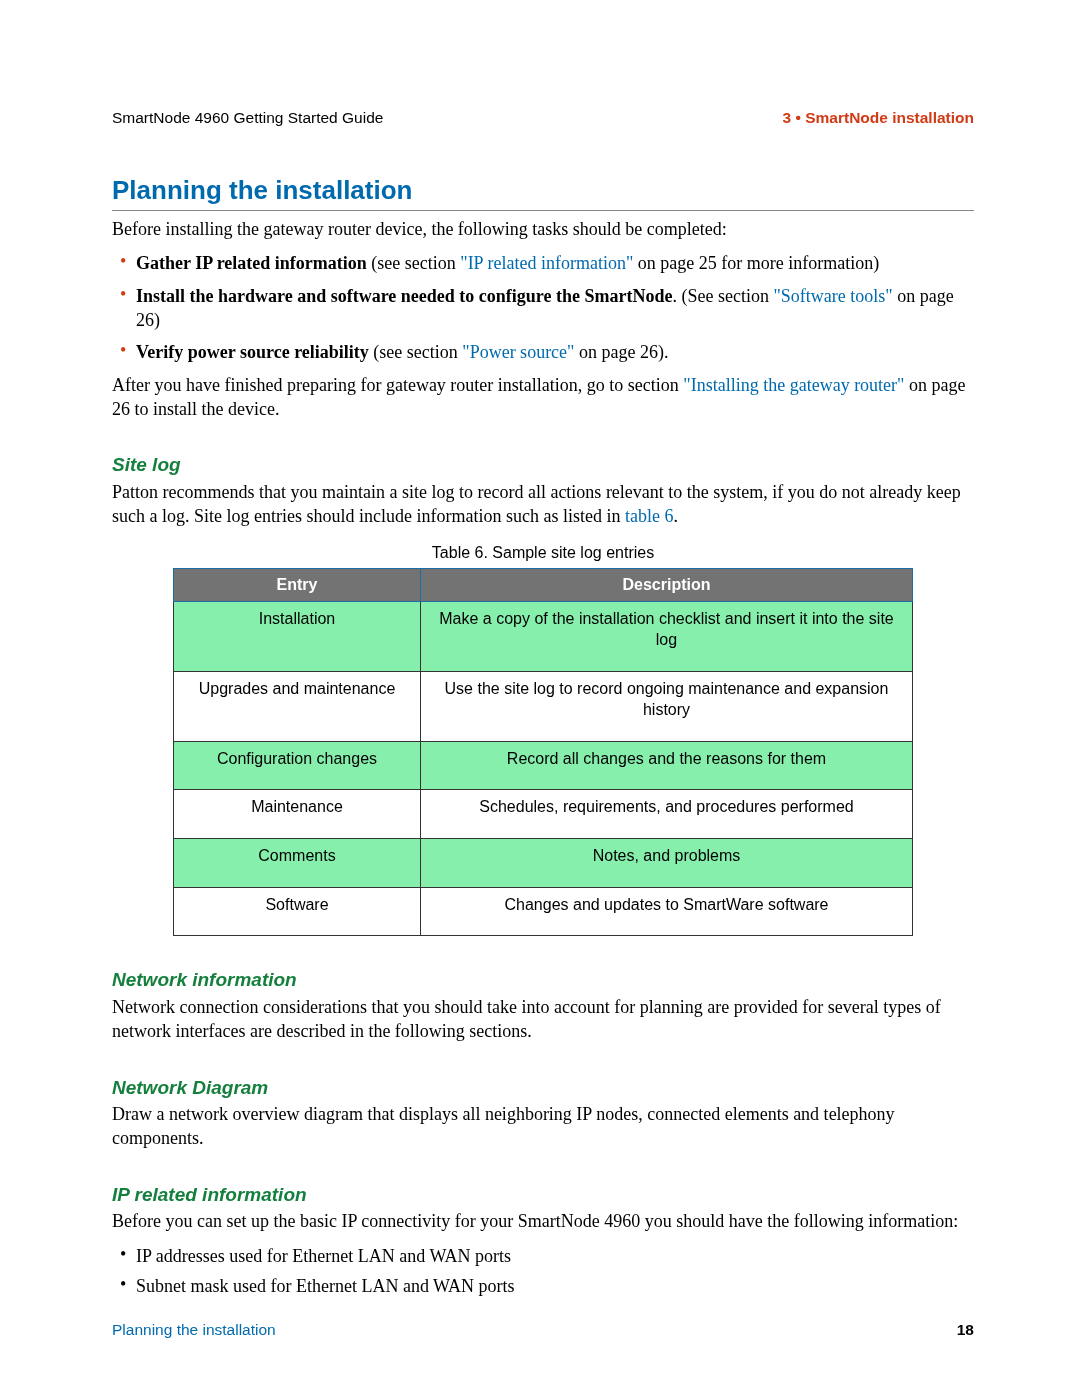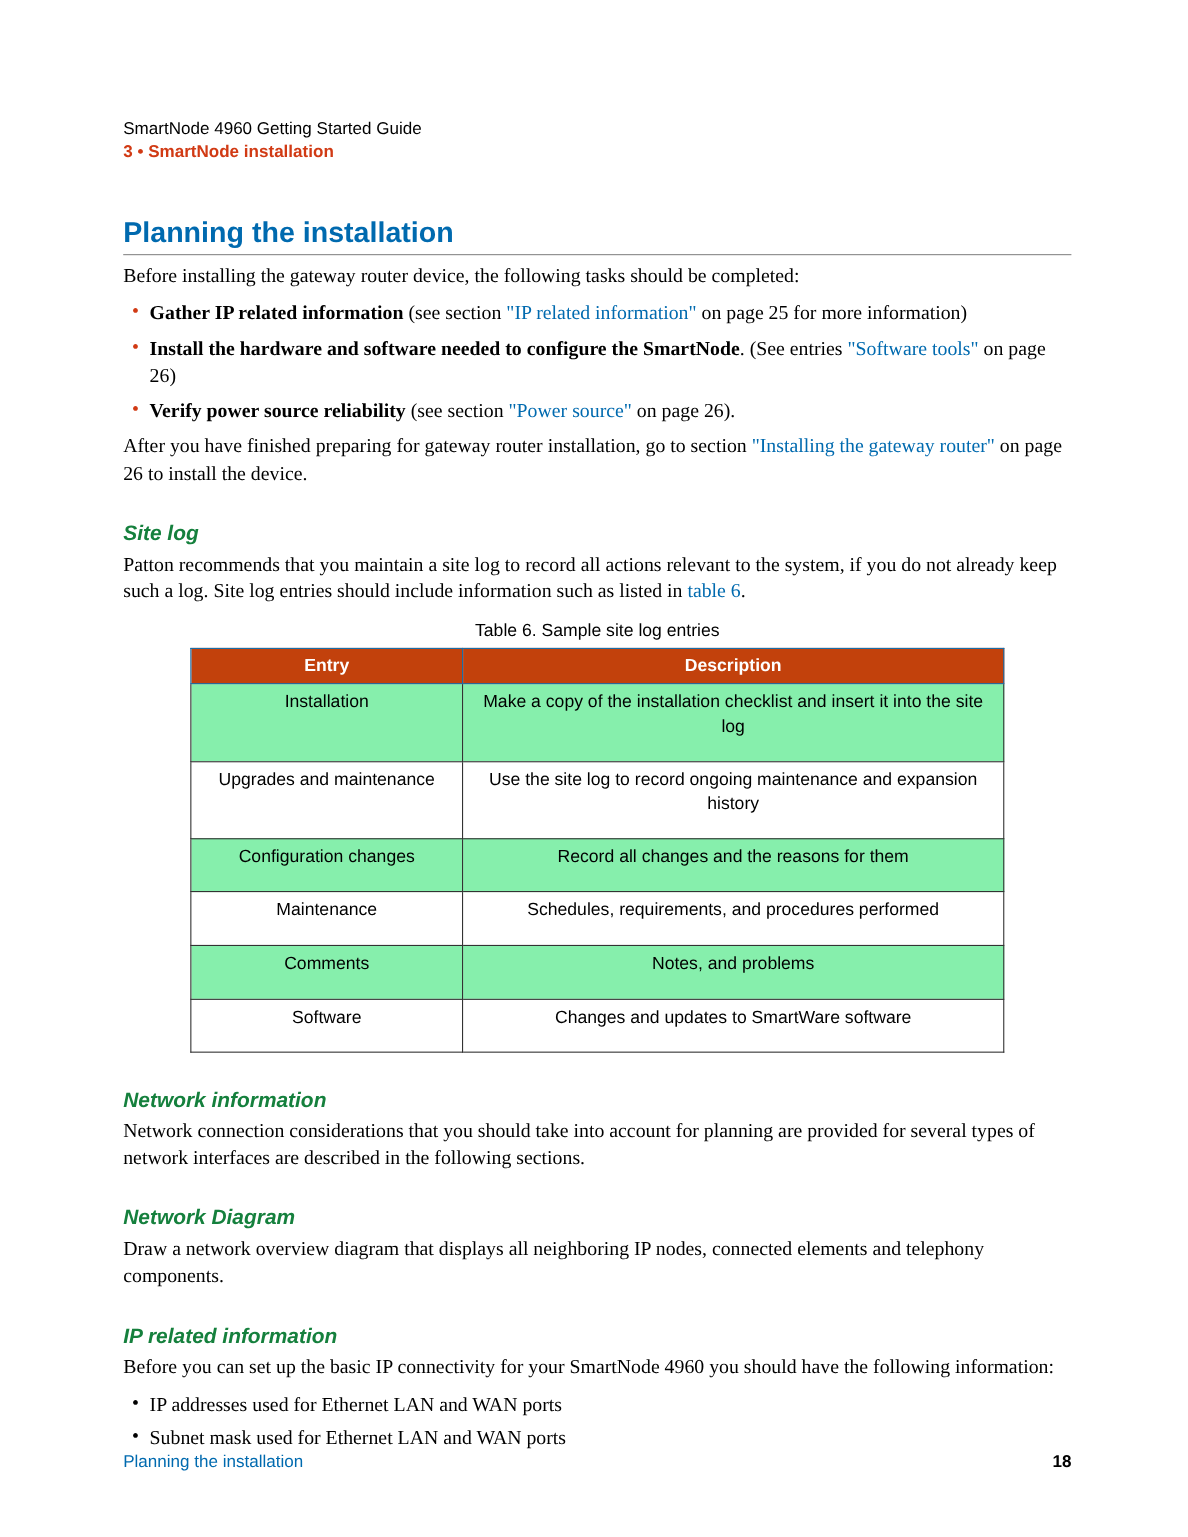--- a/index.html
+++ b/index.html
@@ -16,21 +16,20 @@
     position: relative;
     font-size: 18px;
     line-height: 1.35;
   }
   .hdr {
     display: flex;
     justify-content: space-between;
     font-family: Arial, Helvetica, sans-serif;
     font-size: 15.5px;
     margin-bottom: 44px;
-    flex-direction: column;
   }
   .hdr-right {
     color: #d13a14;
     font-weight: bold;
   }
   h1.title {
     font-family: Arial, Helvetica, sans-serif;
     color: #006aaf;
     font-weight: bold;
     font-size: 26px;
@@ -95,21 +94,21 @@
     margin: 14px 0 4px 0;
   }
   table.siteLog {
     border-collapse: collapse;
     width: 740px;
     margin: 0 auto 8px auto;
     font-family: Arial, Helvetica, sans-serif;
     font-size: 16px;
   }
   table.siteLog th {
-    background: #c2410c;
+    background: #737373;
     color: #fff;
     font-weight: bold;
     padding: 5px 8px;
     border: 1px solid #1b6da6;
     text-align: center;
   }
   table.siteLog td {
     border: 1px solid #333;
     padding: 6px 10px 20px 10px;
     text-align: center;
@@ -142,21 +141,21 @@
   <h1 class="title">Planning the installation</h1>
   <hr class="rule">
 
   <p>Before installing the gateway router device, the following tasks should be completed:</p>
 
   <ul class="bullets">
     <li>
       <span class="b">Gather IP related information</span><span> (see section </span><span class="link">"IP related information"</span><span> on page 25 for more information)</span>
     </li>
     <li>
-      <span class="b">Install the hardware and software needed to configure the SmartNode</span><span>. (See entries </span><span class="link">"Software tools"</span><span> on page 26)</span>
+      <span class="b">Install the hardware and software needed to configure the SmartNode</span><span>. (See section </span><span class="link">"Software tools"</span><span> on page 26)</span>
     </li>
     <li>
       <span class="b">Verify power source reliability</span><span> (see section </span><span class="link">"Power source"</span><span> on page 26).</span>
     </li>
   </ul>
 
   <p>
     <span>After you have finished preparing for gateway router installation, go to section </span><span class="link">"Installing the gateway router"</span><span> on page 26 to install the device.</span>
   </p>
 

